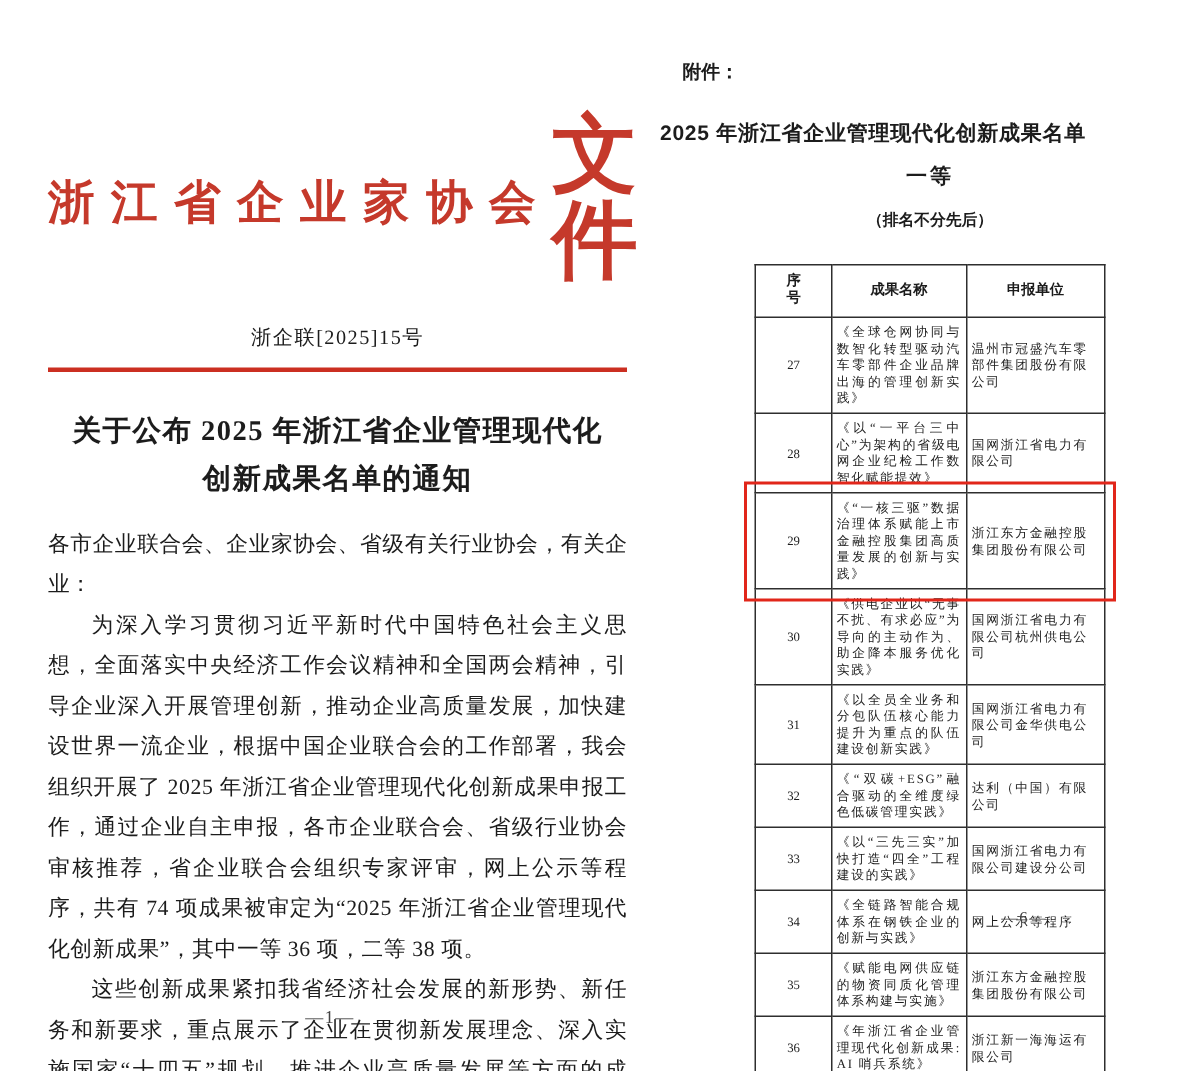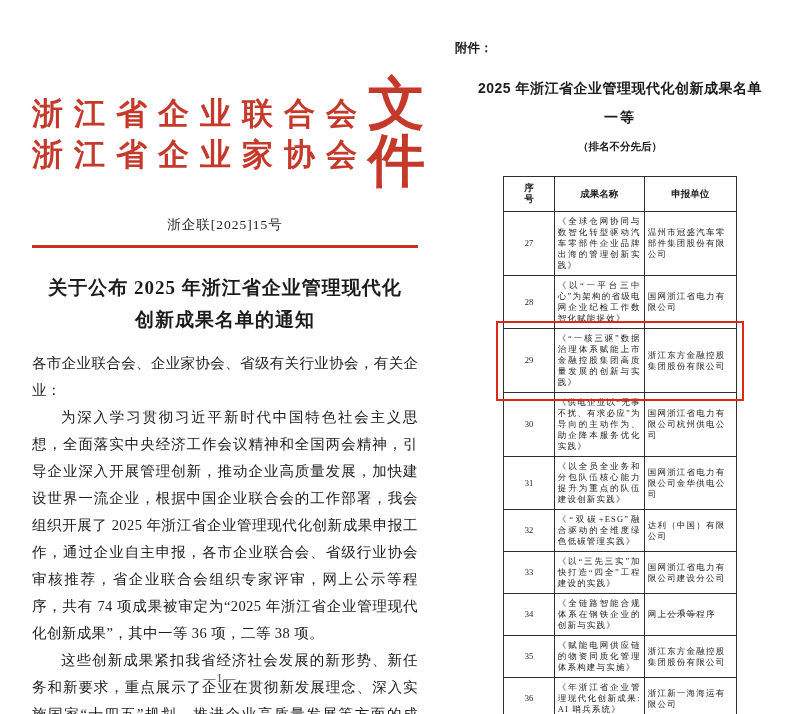--- a/index.html
+++ b/index.html
@@ -41,21 +41,21 @@
     text-align:center; font-size:12px; color:#444; letter-spacing:1px;
   }
 
   
   .page-right {
     width:360px; height:662px; position:relative; box-sizing:border-box;
     padding-top:40px; font-family:"Liberation Sans","DejaVu Sans",sans-serif;
   }
   .attach-label { font-size:12.5px; font-weight:bold; margin-left:15px; }
   .attach-title {
-    text-align:center; font-size:14px; font-weight:bold; margin-top:23px;
+    text-align:left; font-size:14px; font-weight:bold; margin-top:23px;
     letter-spacing:0.5px;
   }
   .attach-grade { text-align:center; font-size:14px; font-weight:bold; margin-top:11px; letter-spacing:2px; }
   .attach-note { text-align:center; font-size:10.5px; font-weight:bold; margin-top:13px; }
 
   table.results {
     border-collapse:collapse; margin:22px auto 0; table-layout:fixed;
     font-family:"Liberation Serif","DejaVu Serif",serif;
   }
   table.results th, table.results td {
@@ -78,21 +78,20 @@
   }
 </style>
 </head>
 <body>
 
 <div class="canvas">
 
   <div class="page-left">
     <div class="letterhead">
       <div class="org-lines">
-        <div class="org-line">浙江省企业联合会</div>
         <div class="org-line">浙江省企业家协会</div>
       </div>
       <div class="wenjian">文件</div>
     </div>
 
     <div class="doc-number">浙企联[2025]15号</div>
     <div class="red-rule"></div>
 
     <h1 class="notice-title">
       <span>关于公布 2025 年浙江省企业管理现代化</span><br>

